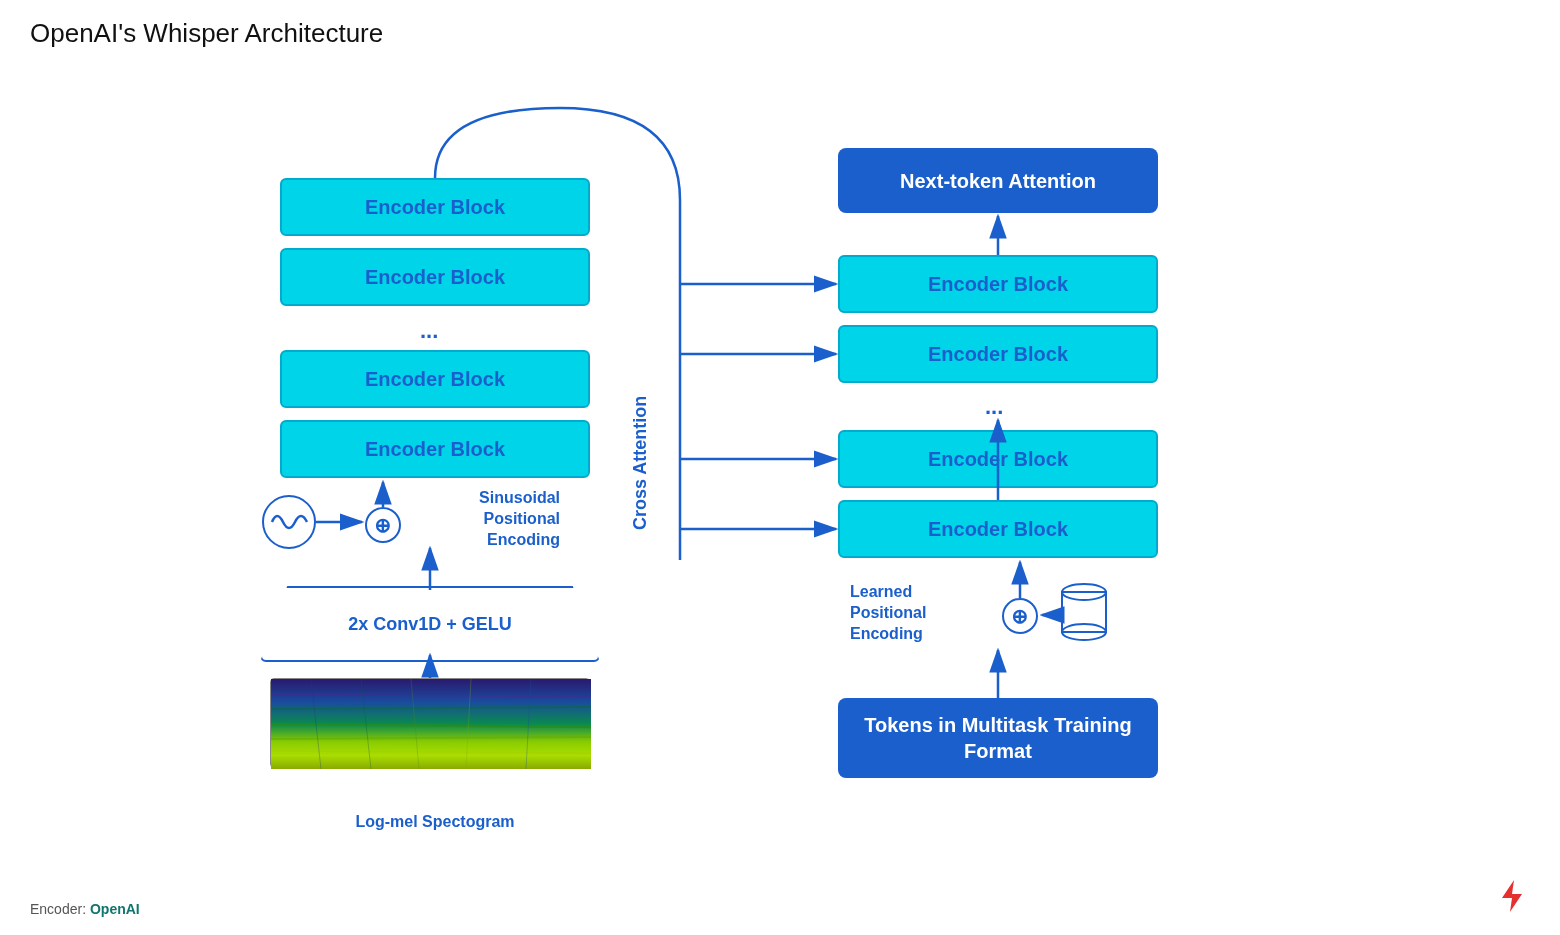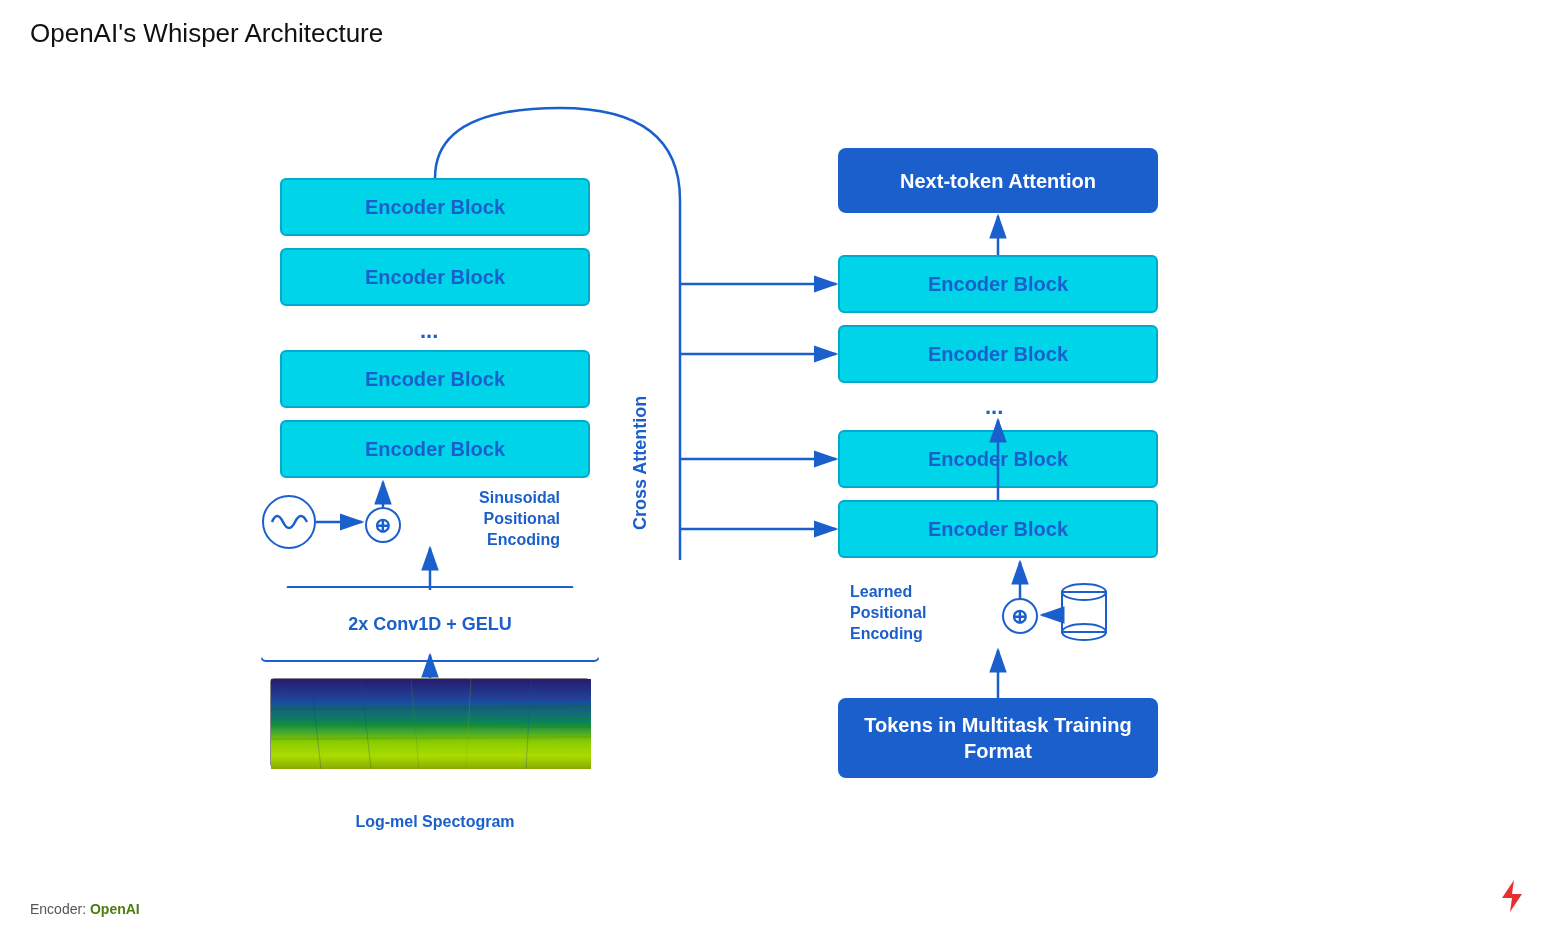--- a/index.html
+++ b/index.html
@@ -125,21 +125,21 @@
 
     
     .source-text {
       position: absolute;
       bottom: 18px;
       left: 30px;
       font-size: 14px;
       color: #555;
     }
     .source-text b {
-      color: #4d7c0f;
+      color: #0f766e;
       margin-top: 42px;
     }
 
     
     .openai-logo {
       position: absolute;
       bottom: 14px;
       right: 30px;
       font-size: 26px;
       color: #e63030;

